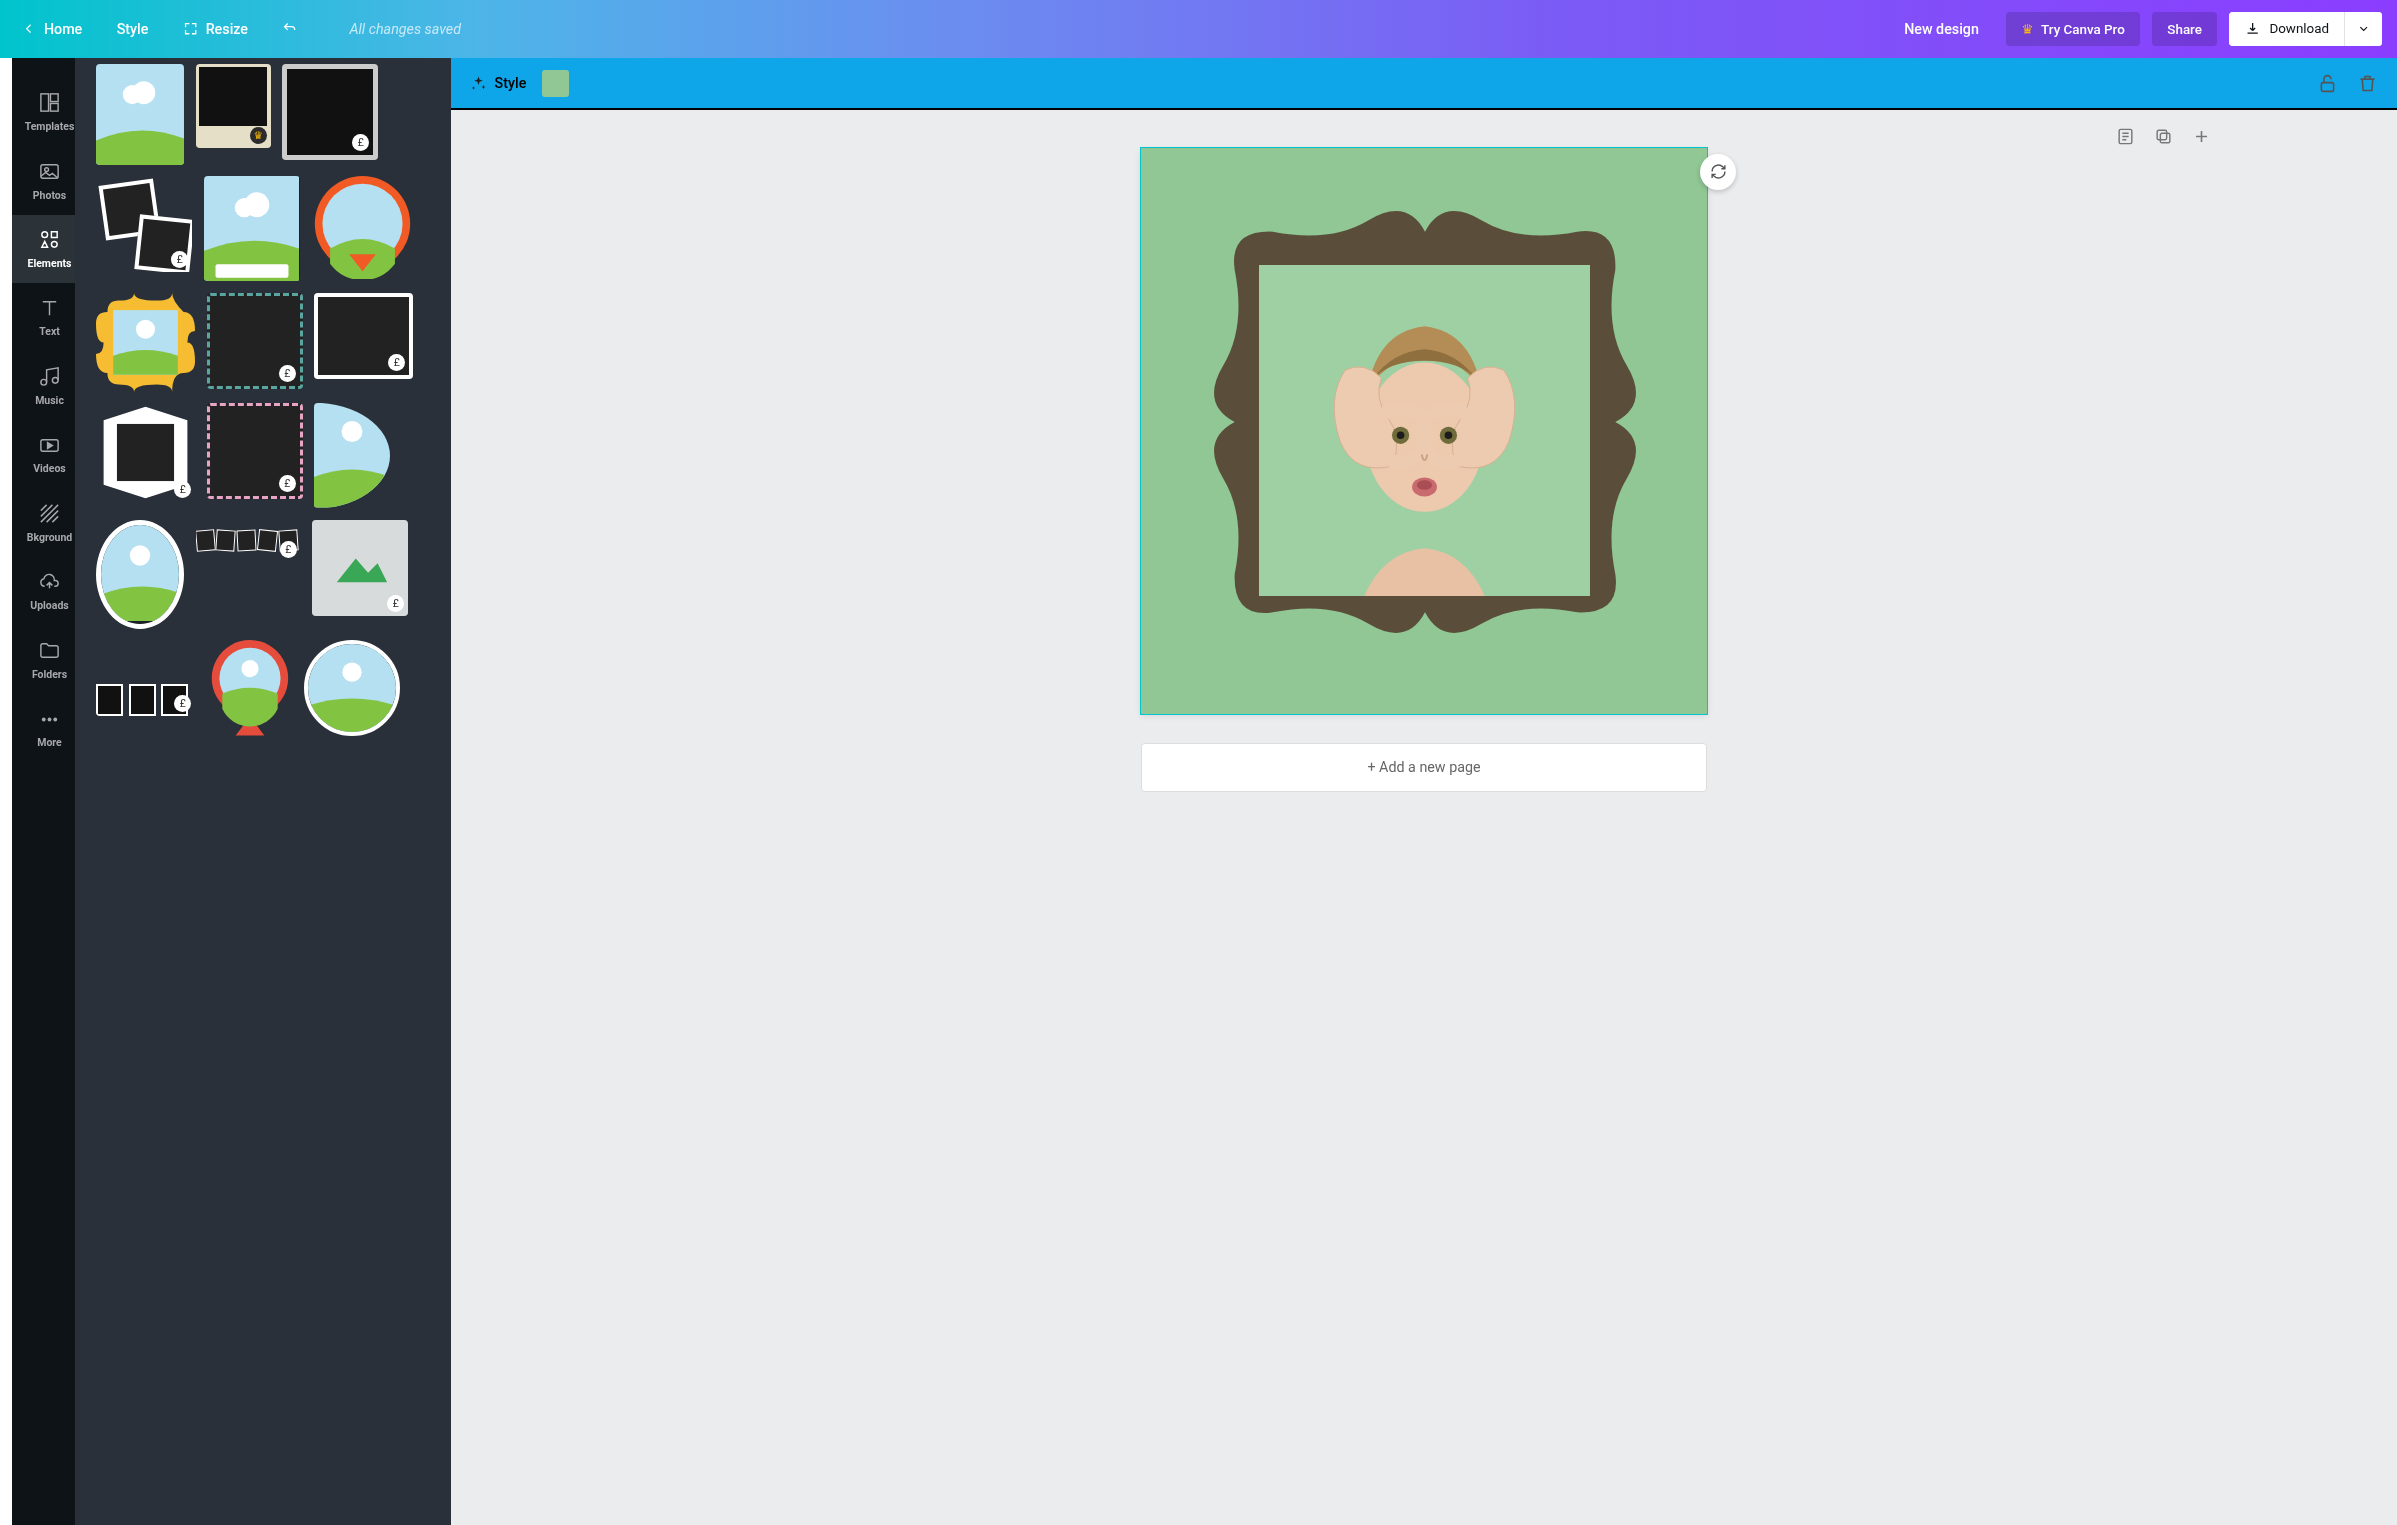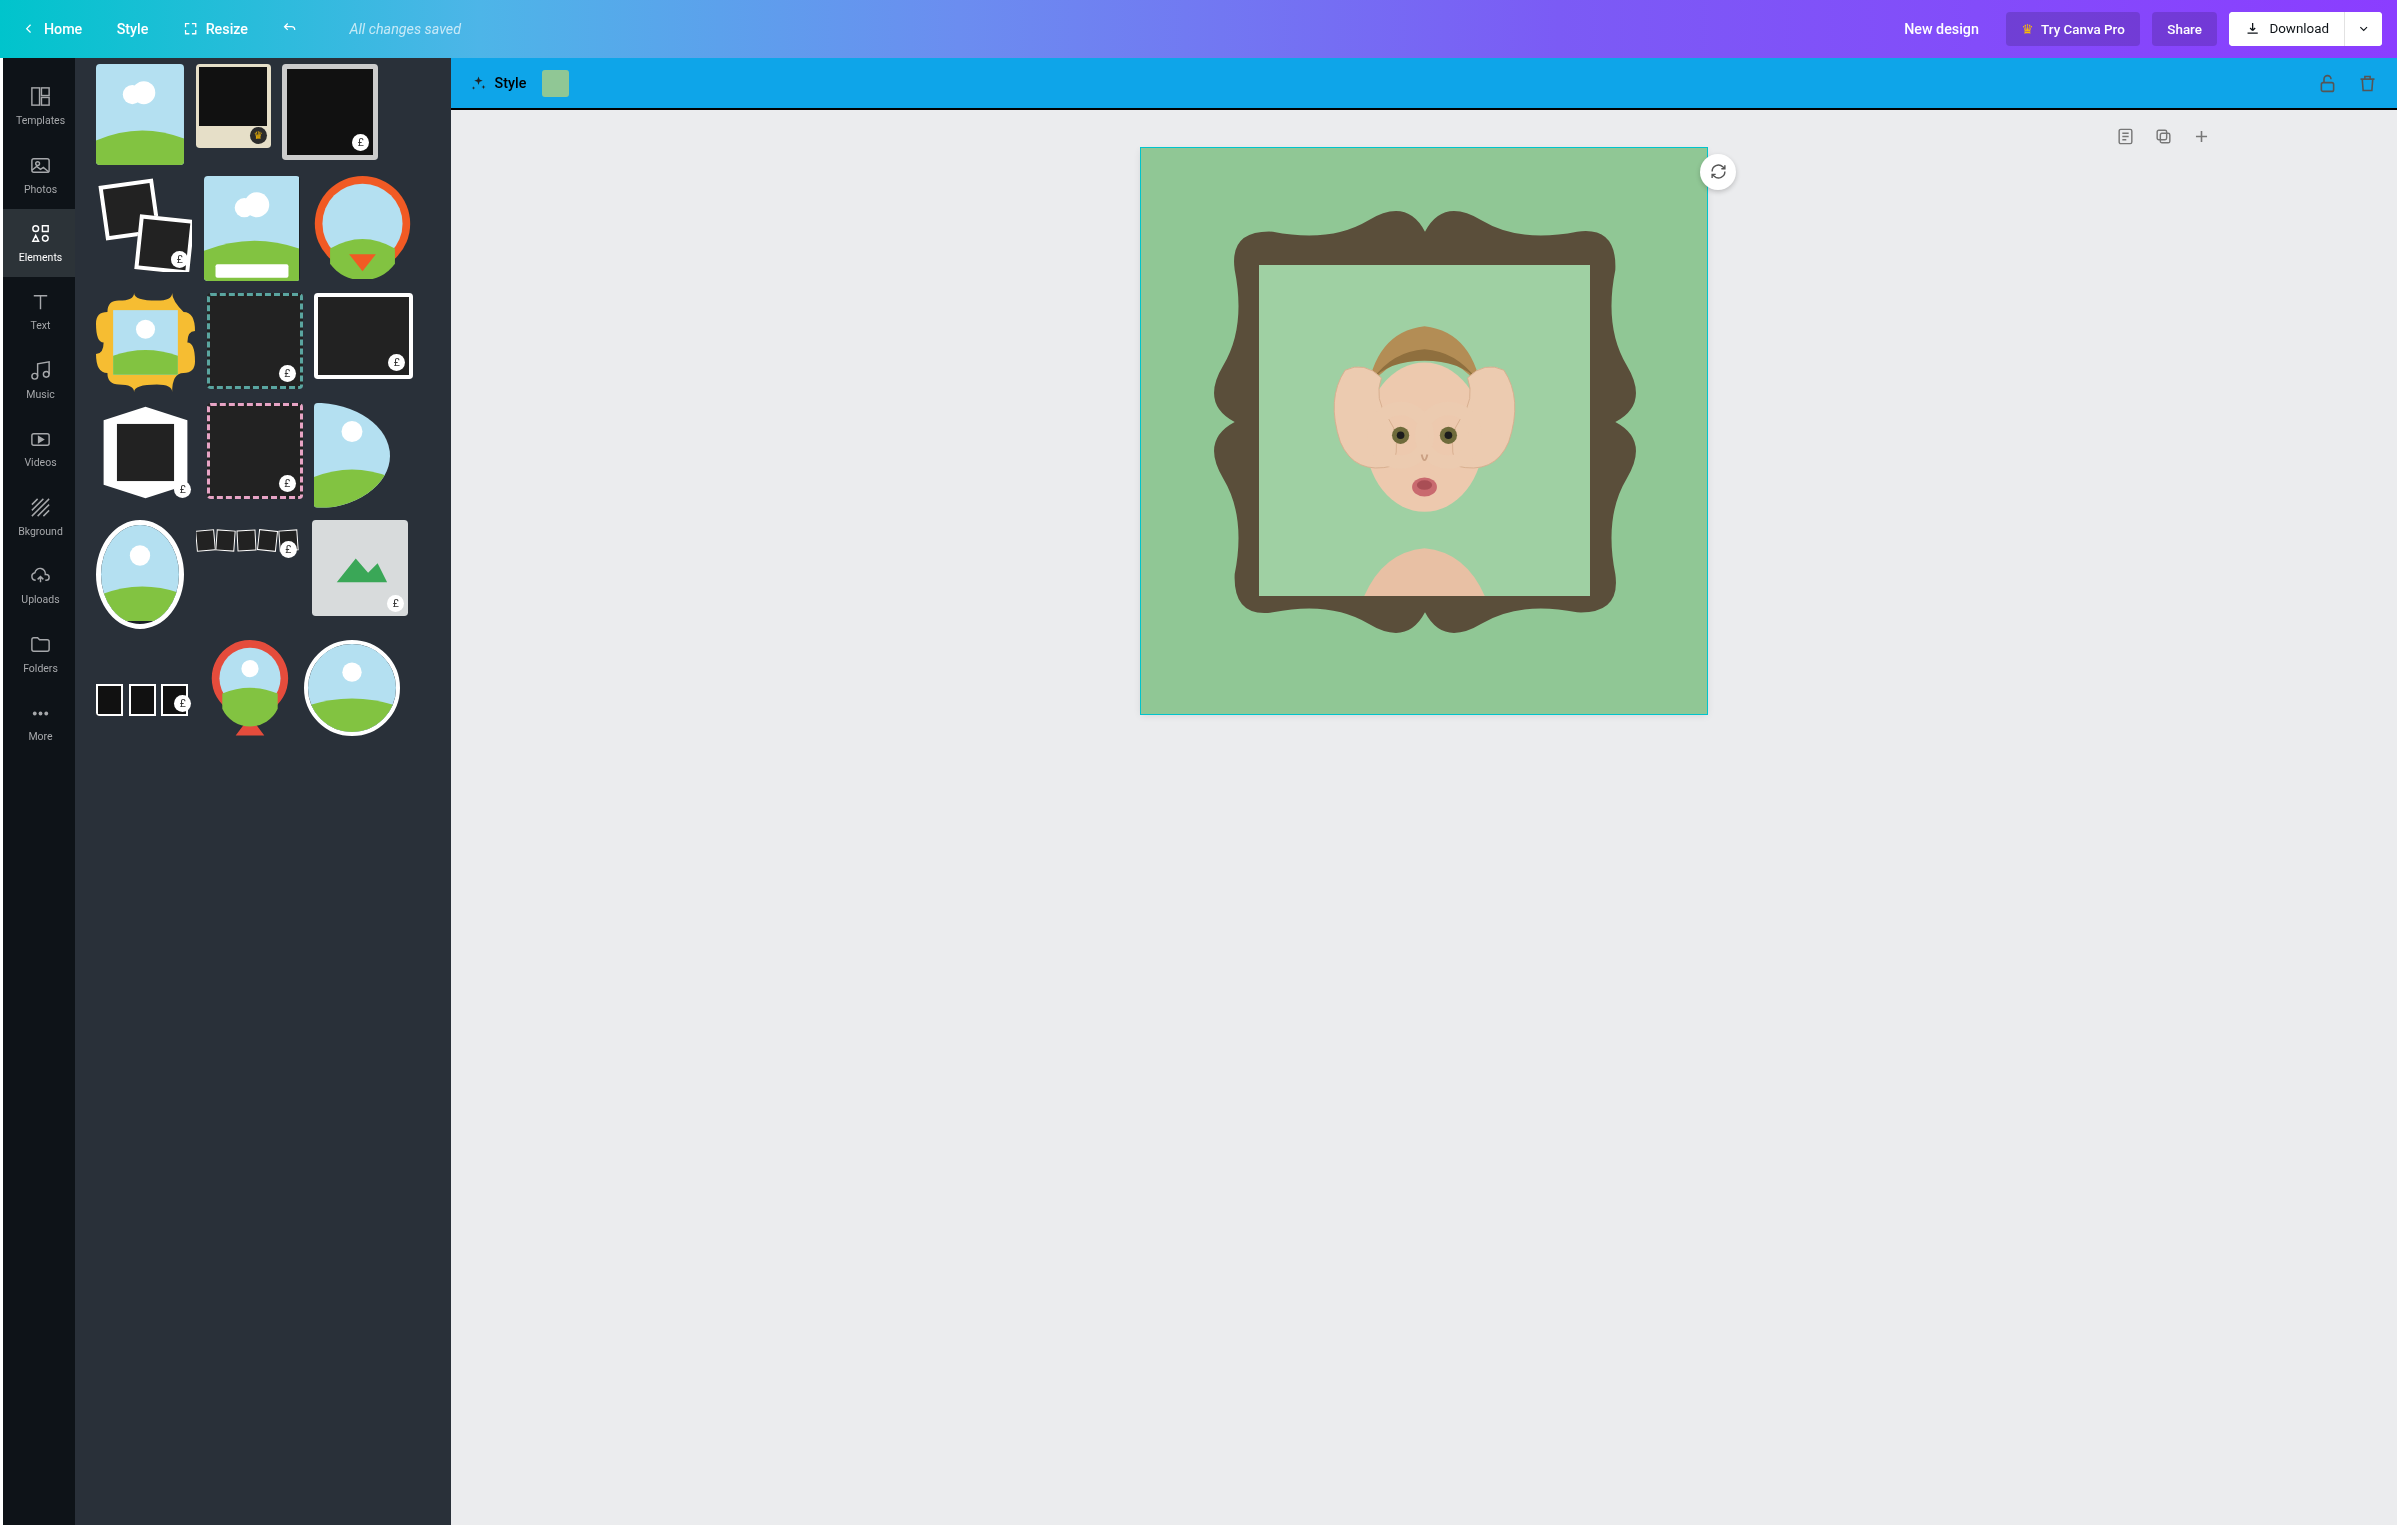--- a/index.html
+++ b/index.html
@@ -22,29 +22,30 @@
 .header-right { margin-left: auto; display: flex; align-items: center; gap: 12px; }
 .btn-primary { background: rgba(0,0,0,0.15); border-radius: 3.8px; padding: 9.6px 15.3px; font-size: 13.4px; font-weight: 500; cursor: pointer; display:flex; align-items:center; gap:7.6px;}
 .btn-new { padding: 9.6px 15.3px; font-size: 14.3px; font-weight: 500; cursor: pointer; }
 .btn-download { background: #fff; color: #0e1318; border-radius: 3.8px; padding: 9.6px 15.3px; font-size: 13.4px; font-weight: 400; display: flex; align-items: center; gap: 9.6px; }
 .download-group { display:flex; background:#fff; border-radius:3.8px; overflow:hidden;}
 .download-caret { background:#fff; color:#0e1318; padding: 9.6px 11.5px; border-left:1px solid #e2e2e2; display:flex; align-items:center;}
 
 
 .nav-rail {
   position: absolute;
-  left: 3px;
+  left: 12px;
   top: 58px;
   bottom: 0;
   width: 75px;
   background: #0e1318;
   display: flex;
   flex-direction: column;
   align-items: center;
-  padding-top: 14px;
+  padding-top: 20px;
+  font-weight: bold;
 }
 .nav-item { width: 100%; padding: 13.4px 0; display: flex; flex-direction: column; align-items: center; gap: 5.7px; color: #a6a8ab; font-size: 10.5px; cursor: pointer; }
 .nav-item.active { background: #2c3338; color: #fff; }
 .nav-item svg { width: 23px; height: 23px; }
 
 
 .side-panel {
   position: absolute;
   left: 75px;
   top: 58px;
@@ -421,15 +422,18 @@
             <circle cx="198" cy="178" r="4" fill="#1c1c1c"></circle>
 
           <path d="M170 198 Q173 210 176 198" stroke="#caa083" stroke-width="2" fill="none"></path>
 
           <ellipse cx="173" cy="232" rx="13" ry="10" fill="#c96a6f"></ellipse>
           <ellipse cx="173" cy="230" rx="8" ry="5" fill="#a94e55"></ellipse>
         </svg>
       </div>
     </div>
 
+    <div class="add-page-btn">
+      <span>+ Add a new page</span>
+    </div>
   </div>
 </div>
 
 
 </body></html>

